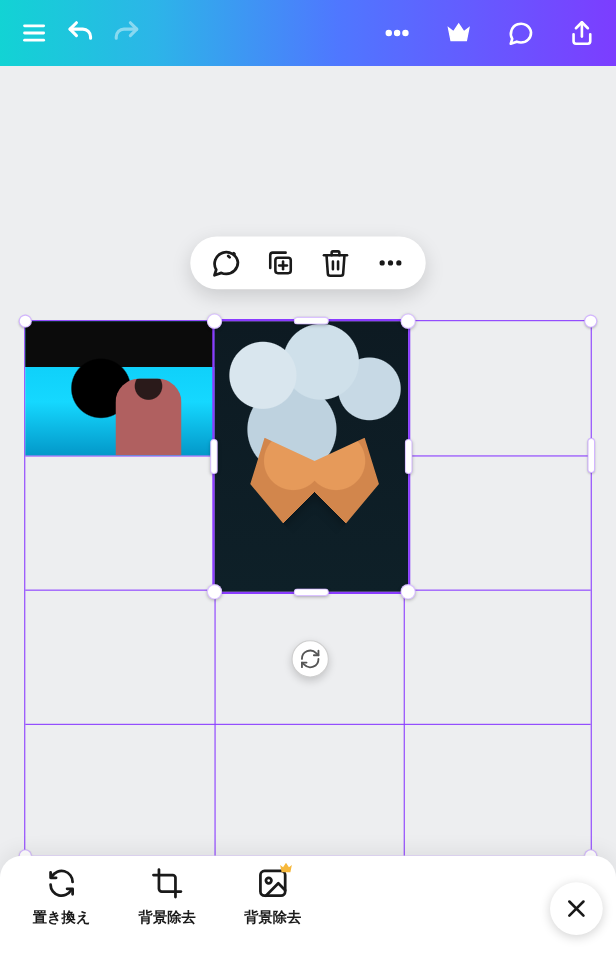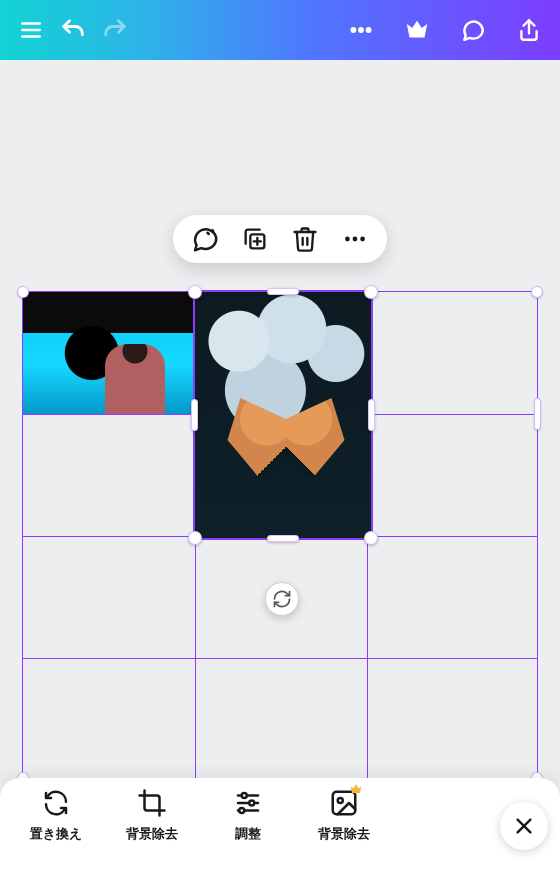--- a/index.html
+++ b/index.html
@@ -307,33 +307,20 @@
   </div>
   <div class="tool">
     <div class="ticon">
       <svg width="30" height="30" viewBox="0 0 24 24" fill="none" stroke="#1a1a1a" stroke-width="2" stroke-linecap="round" stroke-linejoin="round">
           <path d="M6 2v14a2 2 0 0 0 2 2h14"></path>
           <path d="M18 22V8a2 2 0 0 0-2-2H2"></path>
         </svg>
     </div>
     <div class="tlabel">背景除去</div>
   </div>
-  <div class="tool">
-    <div class="ticon">
-      <svg width="30" height="30" viewBox="0 0 24 24" fill="none" stroke="#1a1a1a" stroke-width="2" stroke-linecap="round" stroke-linejoin="round">
-          <line x1="4" y1="6" x2="20" y2="6"></line>
-          <circle cx="9" cy="6" r="2" fill="#fff"></circle>
-          <line x1="4" y1="12" x2="20" y2="12"></line>
-          <circle cx="15" cy="12" r="2" fill="#fff"></circle>
-          <line x1="4" y1="18" x2="20" y2="18"></line>
-          <circle cx="7" cy="18" r="2" fill="#fff"></circle>
-        </svg>
-    </div>
-    <div class="tlabel">調整</div>
-  </div>
   <div class="tool" style="position:relative;justify-content:space-between;">
     <div class="ticon" style="position:relative;">
       <svg width="30" height="30" viewBox="0 0 24 24" fill="none" stroke="#1a1a1a" stroke-width="2" stroke-linecap="round" stroke-linejoin="round">
           <rect x="3" y="3" width="18" height="18" rx="3"></rect>
           <circle cx="9" cy="10" r="2"></circle>
           <path d="M21 17l-5-5-9 9"></path>
         </svg>
       <span class="crown-badge">
         <svg width="16" height="16" viewBox="0 0 24 24" fill="#f6b83c">
             <path d="M4 8l4 3 4-6 4 6 4-3-2 10H6L4 8z"></path>

